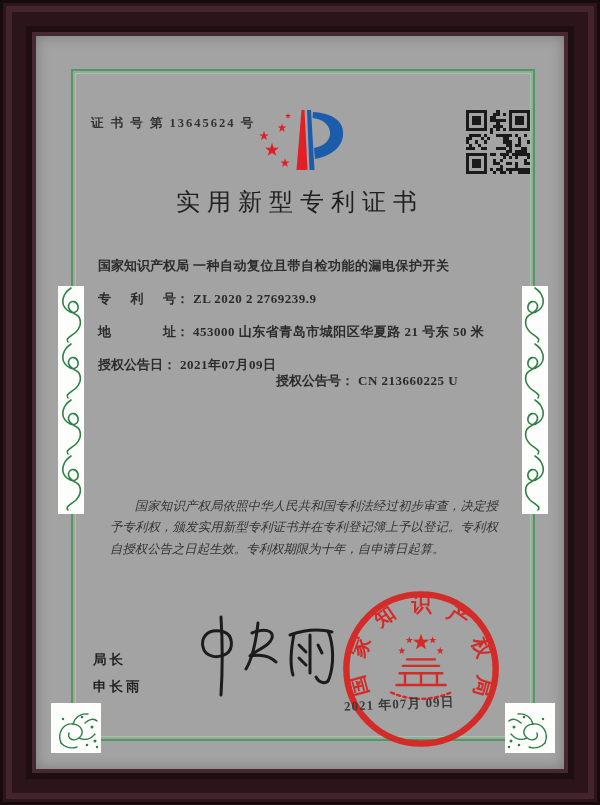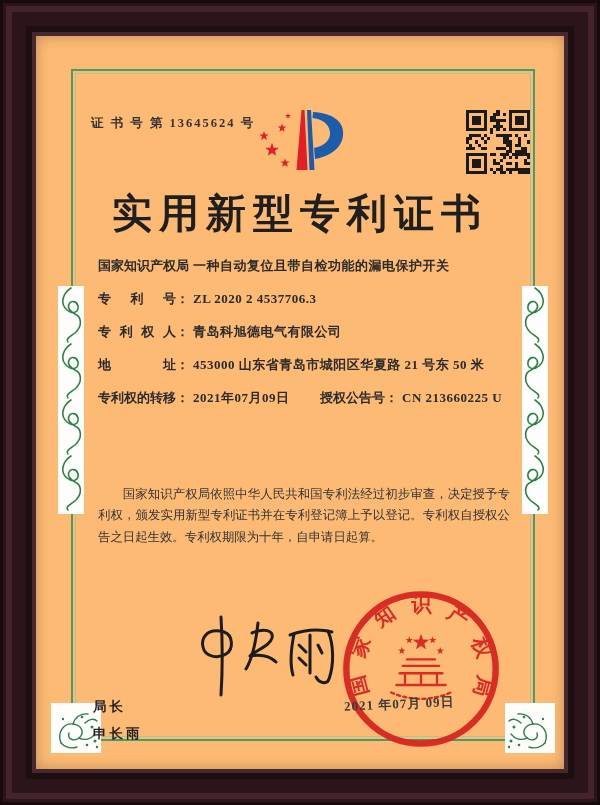--- a/index.html
+++ b/index.html
@@ -5,47 +5,47 @@
   html,body{margin:0;padding:0;}
   body{width:600px;height:805px;position:relative;font-family:"Liberation Serif","DejaVu Serif",serif;background:#111;}
   
   .frame{position:absolute;inset:0;box-sizing:border-box;background:#2b151a;
     border:3px solid #160a0c;}
   .frame-b2{position:absolute;inset:3px;border:6px solid #43242b;}
   .frame-b3{position:absolute;inset:9px;border:14px solid #2b151a;}
   .frame-b4{position:absolute;inset:23px;border:6px solid #1c0e11;}
   .frame-b5{position:absolute;inset:29px;border:4px solid #472830;}
   
-  .paper{position:absolute;inset:33px;background:#fdba74;box-shadow:inset 0 0 14px rgba(0,0,0,.25);}
+  .paper{position:absolute;inset:33px;background:#a3a3a3;box-shadow:inset 0 0 14px rgba(0,0,0,.25);}
   
   .gborder{position:absolute;left:35px;top:33px;width:464px;height:672px;box-sizing:border-box;
     border:2px solid #4e9b62;}
   .gborder-inner{position:absolute;inset:2px;border:1px solid #9ccaa8;}
   .vine{position:absolute;width:26px;height:228px;background:#fdfdfc;}
   .vine-left{left:22px;top:250px;}
   .vine-right{left:486px;top:250px;}
   .corner-orn{position:absolute;width:50px;height:50px;background:#fdfdfc;}
   .corner-bl{left:15px;top:667px;}
   .corner-br{left:469px;top:667px;transform:scaleX(-1);}
   
   .cert-no{position:absolute;left:55px;top:79px;font-size:12.5px;letter-spacing:2px;color:#333;font-weight:600;}
   .logo{position:absolute;left:219px;top:70px;width:100px;height:70px;}
   .qr{position:absolute;left:430px;top:74px;width:64px;height:64px;}
   .title{position:absolute;left:0;right:0;top:150px;text-align:center;
-    font-size:40px;font-weight:bold;letter-spacing:7px;color:#1f1f1f;}
+    font-size:24px;font-weight:normal;letter-spacing:7px;color:#1f1f1f;}
   .fields{position:absolute;left:62px;right:38px;top:221px;font-size:13px;color:#2b2b2b;font-weight:600;}
   .f-row{position:relative;height:13px;margin-bottom:20px;white-space:nowrap;}
   .f-label{display:inline-block;width:78px;text-align:justify;text-align-last:justify;vertical-align:top;}
   .f-colon{display:inline-block;margin-right:4px;}
   .f-val{letter-spacing:.5px;}
-  .f-sub2{position:absolute;left:178px;top:0;margin-left:44px;}
+  .f-sub2{position:absolute;left:178px;top:16px;}
   .paras{position:absolute;left:58px;right:50px;top:444px;font-size:12.4px;line-height:1.72;
     color:#333;text-align:justify;}
-  .paras p{margin:4px;text-indent:2em;}
-  .director-block{position:absolute;left:57px;top:610px;font-size:13.5px;color:#222;font-weight:600;letter-spacing:3px;line-height:27px;margin-top:47px;}
+  .paras p{margin:16px;text-indent:2em;font-style:italic;}
+  .director-block{position:absolute;left:57px;top:610px;font-size:13.5px;color:#222;font-weight:600;letter-spacing:3px;line-height:27px;}
   .signature{position:absolute;left:150px;top:575px;width:160px;height:100px;}
   .seal{position:absolute;left:305px;top:553px;width:160px;height:160px;opacity:.93;}
   .seal-date{position:absolute;left:308px;top:658px;width:170px;font-size:13px;color:#3a3a3a;
     font-weight:600;letter-spacing:1px;transform:rotate(-2.5deg);white-space:nowrap;}
 </style>
 </head>
 <body>
 
 <div class="frame">
   <div class="frame-b2"></div>
@@ -352,30 +352,27 @@
         <rect x="20" y="20" width="1" height="1" fill="#1a1a1a"></rect>
       </svg>
 
     <div class="title">实用新型专利证书</div>
 
     <div class="fields">
       <div class="f-row">
         <span class="f-label">国家知识产权局</span><span class="f-colon">：</span><span class="f-val">一种自动复位且带自检功能的漏电保护开关</span>
       </div>
       <div class="f-row">
-        <span class="f-label">专利号</span><span class="f-colon">：</span><span class="f-val">ZL 2020 2 4537706.3</span>
-      </div>
-      <div class="f-row">
-        <span class="f-label">专利权人</span><span class="f-colon">：</span><span class="f-val">青岛科旭德电气有限公司</span>
+        <span class="f-label">专利号</span><span class="f-colon">：</span><span class="f-val">ZL 2020 2 2769239.9</span>
       </div>
       <div class="f-row">
         <span class="f-label">地址</span><span class="f-colon">：</span><span class="f-val">453000 山东省青岛市城阳区华夏路 21 号东 50 米</span>
       </div>
       <div class="f-row">
-        <span>专利权的转移</span><span class="f-colon">：</span><span class="f-val">2021年07月09日</span>
+        <span>授权公告日</span><span class="f-colon">：</span><span class="f-val">2021年07月09日</span>
         <span class="f-sub2">
           <span>授权公告号</span><span class="f-colon">：</span><span class="f-val">CN 213660225 U</span>
         </span>
       </div>
     </div>
 
     <div class="paras">
       <p>国家知识产权局依照中华人民共和国专利法经过初步审查，决定授予专利权，颁发实用新型专利证书并在专利登记簿上予以登记。专利权自授权公告之日起生效。专利权期限为十年，自申请日起算。</p>
     </div>
 

